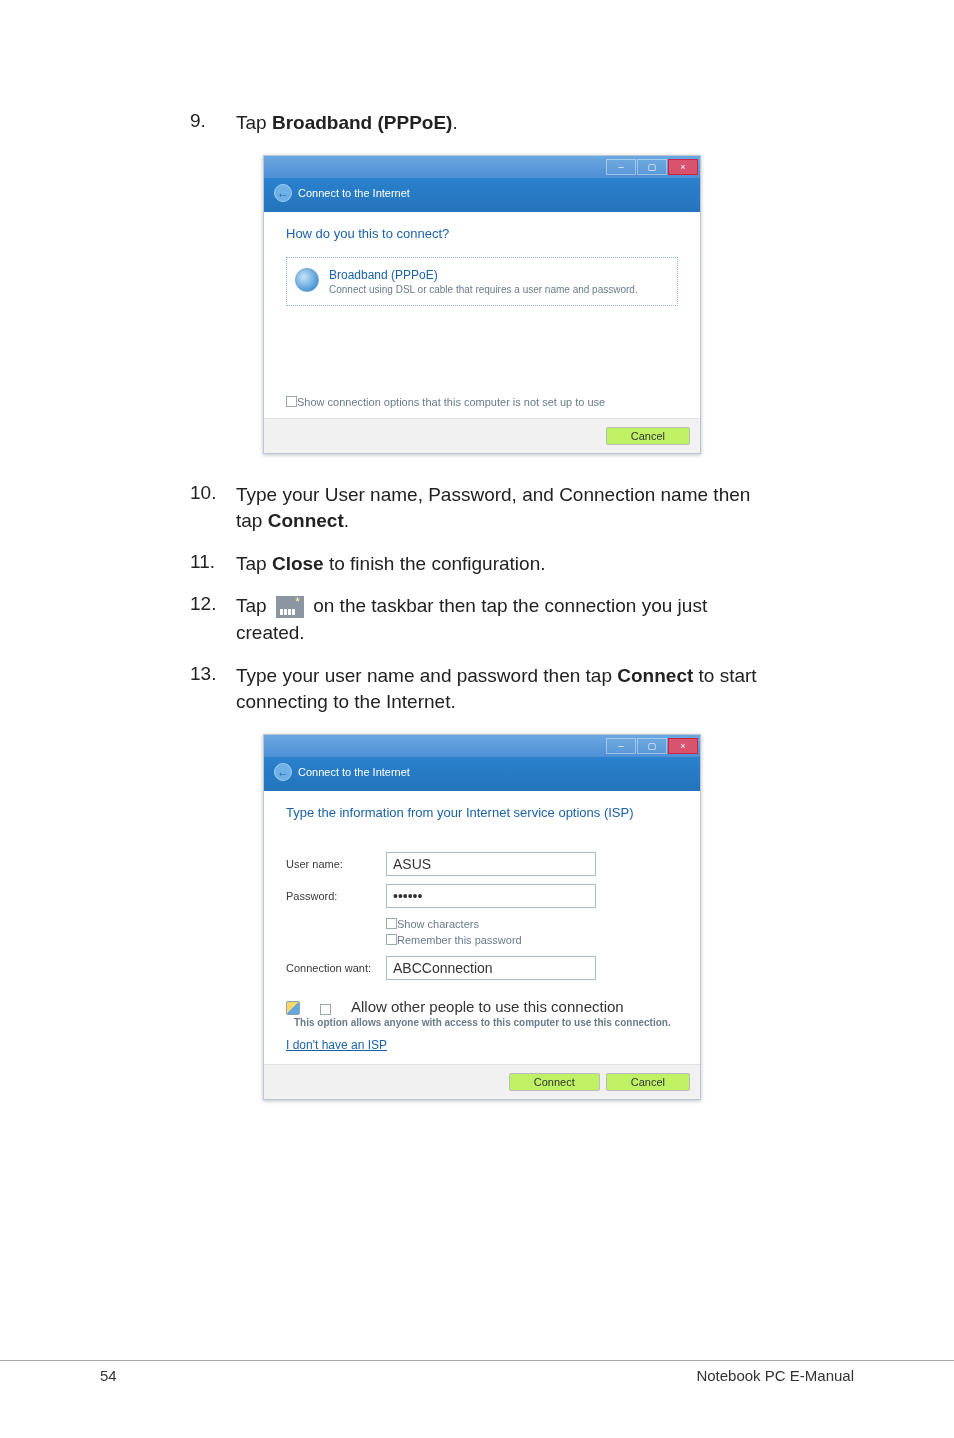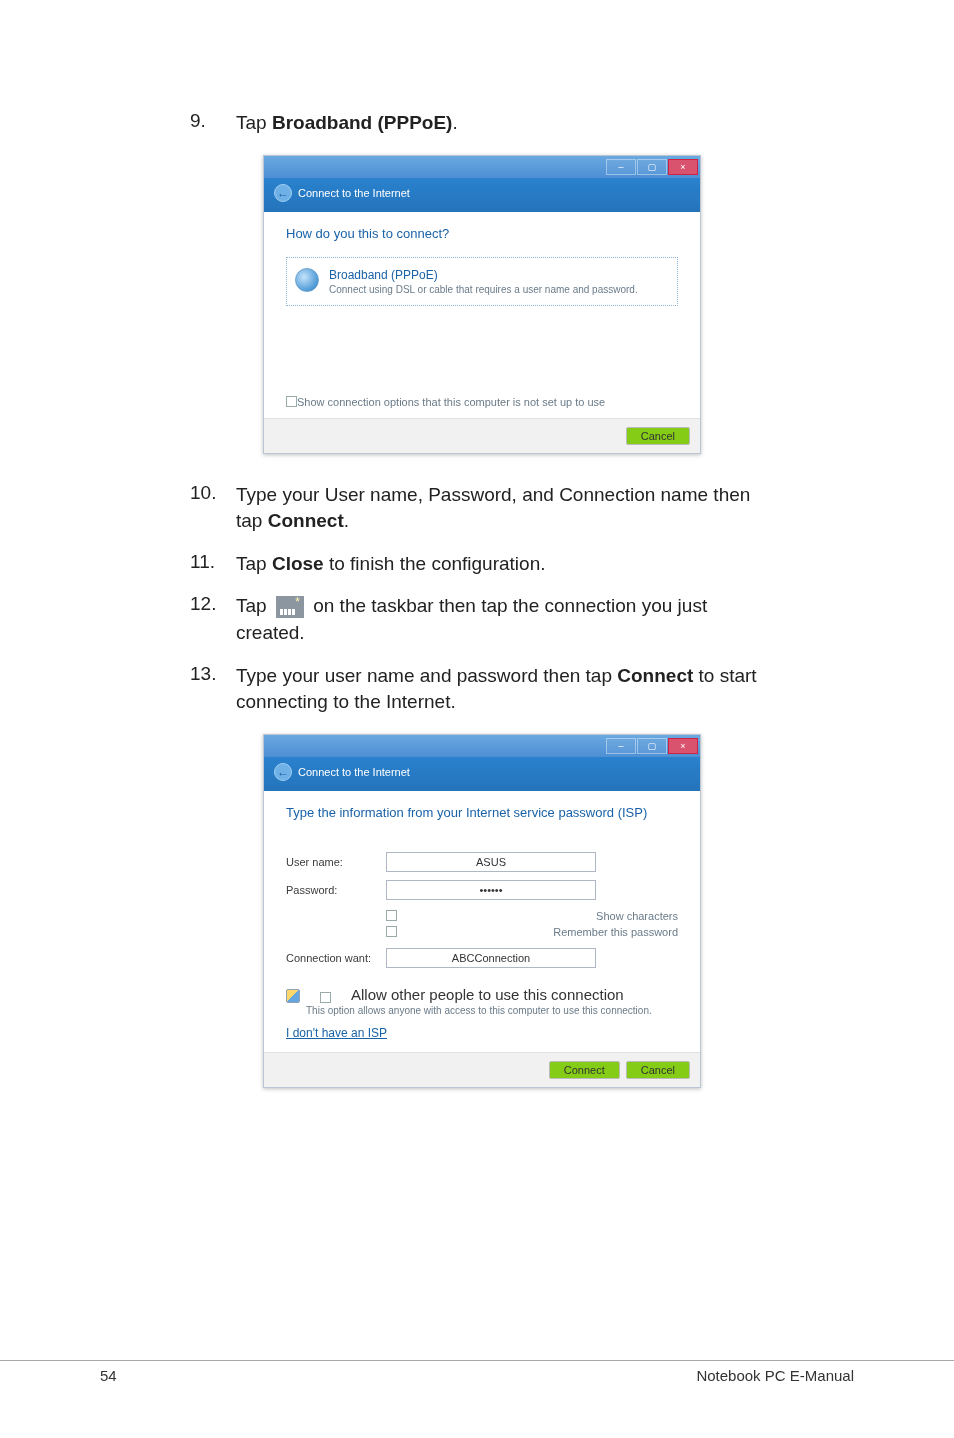--- a/index.html
+++ b/index.html
@@ -99,22 +99,22 @@
       display:flex; align-items:center; 
       padding:4px 22px 10px; color:#6a7b89; font-size:11px;
     }
     .chkbx { width:11px;height:11px;border:1px solid #9aa;background:#fff; }
     .dlg-footer {
       background:#f1f1f1; border-top:1px solid #e1e1e1;
       display:flex; justify-content:flex-end;
       padding:8px 10px;
     }
     .btn {
-      font-size:11px; color:#333; background:#84cc16;
-      border:1px solid #bbb; padding:2px 14px; border-radius:2px;
+      font-size:11px; color:#333; background:#bef264;
+      border:1px solid #bbb; padding:2px 24px; border-radius:2px;
       margin-left:6px;
     }
 
     
     .tb-icon {
       display:inline-block; width:28px; height:22px;
       background:#8c96a0; vertical-align:middle;
       margin:0 4px;
       position:relative;
     }
@@ -131,27 +131,27 @@
     
     .form-body { padding:16px 22px 4px; }
     .form-row {
       display:flex; align-items:center; margin:8px 0;
       font-size:11px;
     }
     .form-label { width:100px; color:#3a3a3a; }
     .form-input {
       flex:1; max-width:210px;
       border:1px solid #aeb9c5; padding:3px 6px;
-      font-size:11px; color:#333; background:#fff;text-align:center;
+      font-size:14px; color:#333; background:#fff;
     }
     .sub-chks { margin-left:100px; }
-    .sub-chks .chk-row { padding:2px 0;justify-content:space-between; }
+    .sub-chks .chk-row { padding:2px 0; }
     .allow-row { display:flex; align-items:flex-end; gap:20px; padding:6px 22px 0; font-size:15px; color:#333; }
     .shield-ico{ width:14px;height:14px;background:linear-gradient(135deg,#ffd86b 50%,#64a6e0 50%);border:1px solid #8fa1b2;border-radius:2px; }
-    .allow-desc{ padding:2px 22px 6px 42px; font-size:10px; color:#6a7b89; }
+    .allow-desc{ padding:2px 22px 6px 30px; font-size:10px; color:#6a7b89;font-weight:bold; }
     .isp-link { padding:4px 22px 12px; color:#1a62a8; font-size:12px; text-decoration:underline; }
 
     .page-footer{
       position:absolute;
       bottom:54px;
       left:0; right:0;
       padding:0 100px;
       display:flex;
       justify-content:space-between;
       font-size:15px;
@@ -231,21 +231,21 @@
   <div class="dialog">
     <div class="dlg-titlebar">
       <div class="win-btn">–</div>
       <div class="win-btn">▢</div>
       <div class="win-btn win-close">×</div>
     </div>
     <div class="dlg-header">
       <div class="back-circle">←</div>
       <span>Connect to the Internet</span>
     </div>
-    <div class="dlg-heading">Type the information from your Internet service password (ISP)</div>
+    <div class="dlg-heading">Type the information from your Internet service options (ISP)</div>
 
     <div class="form-body">
       <div class="form-row">
         <div class="form-label">User name:</div>
         <div class="form-input">ASUS</div>
       </div>
       <div class="form-row">
         <div class="form-label">Password:</div>
         <div class="form-input">••••••</div>
       </div>

